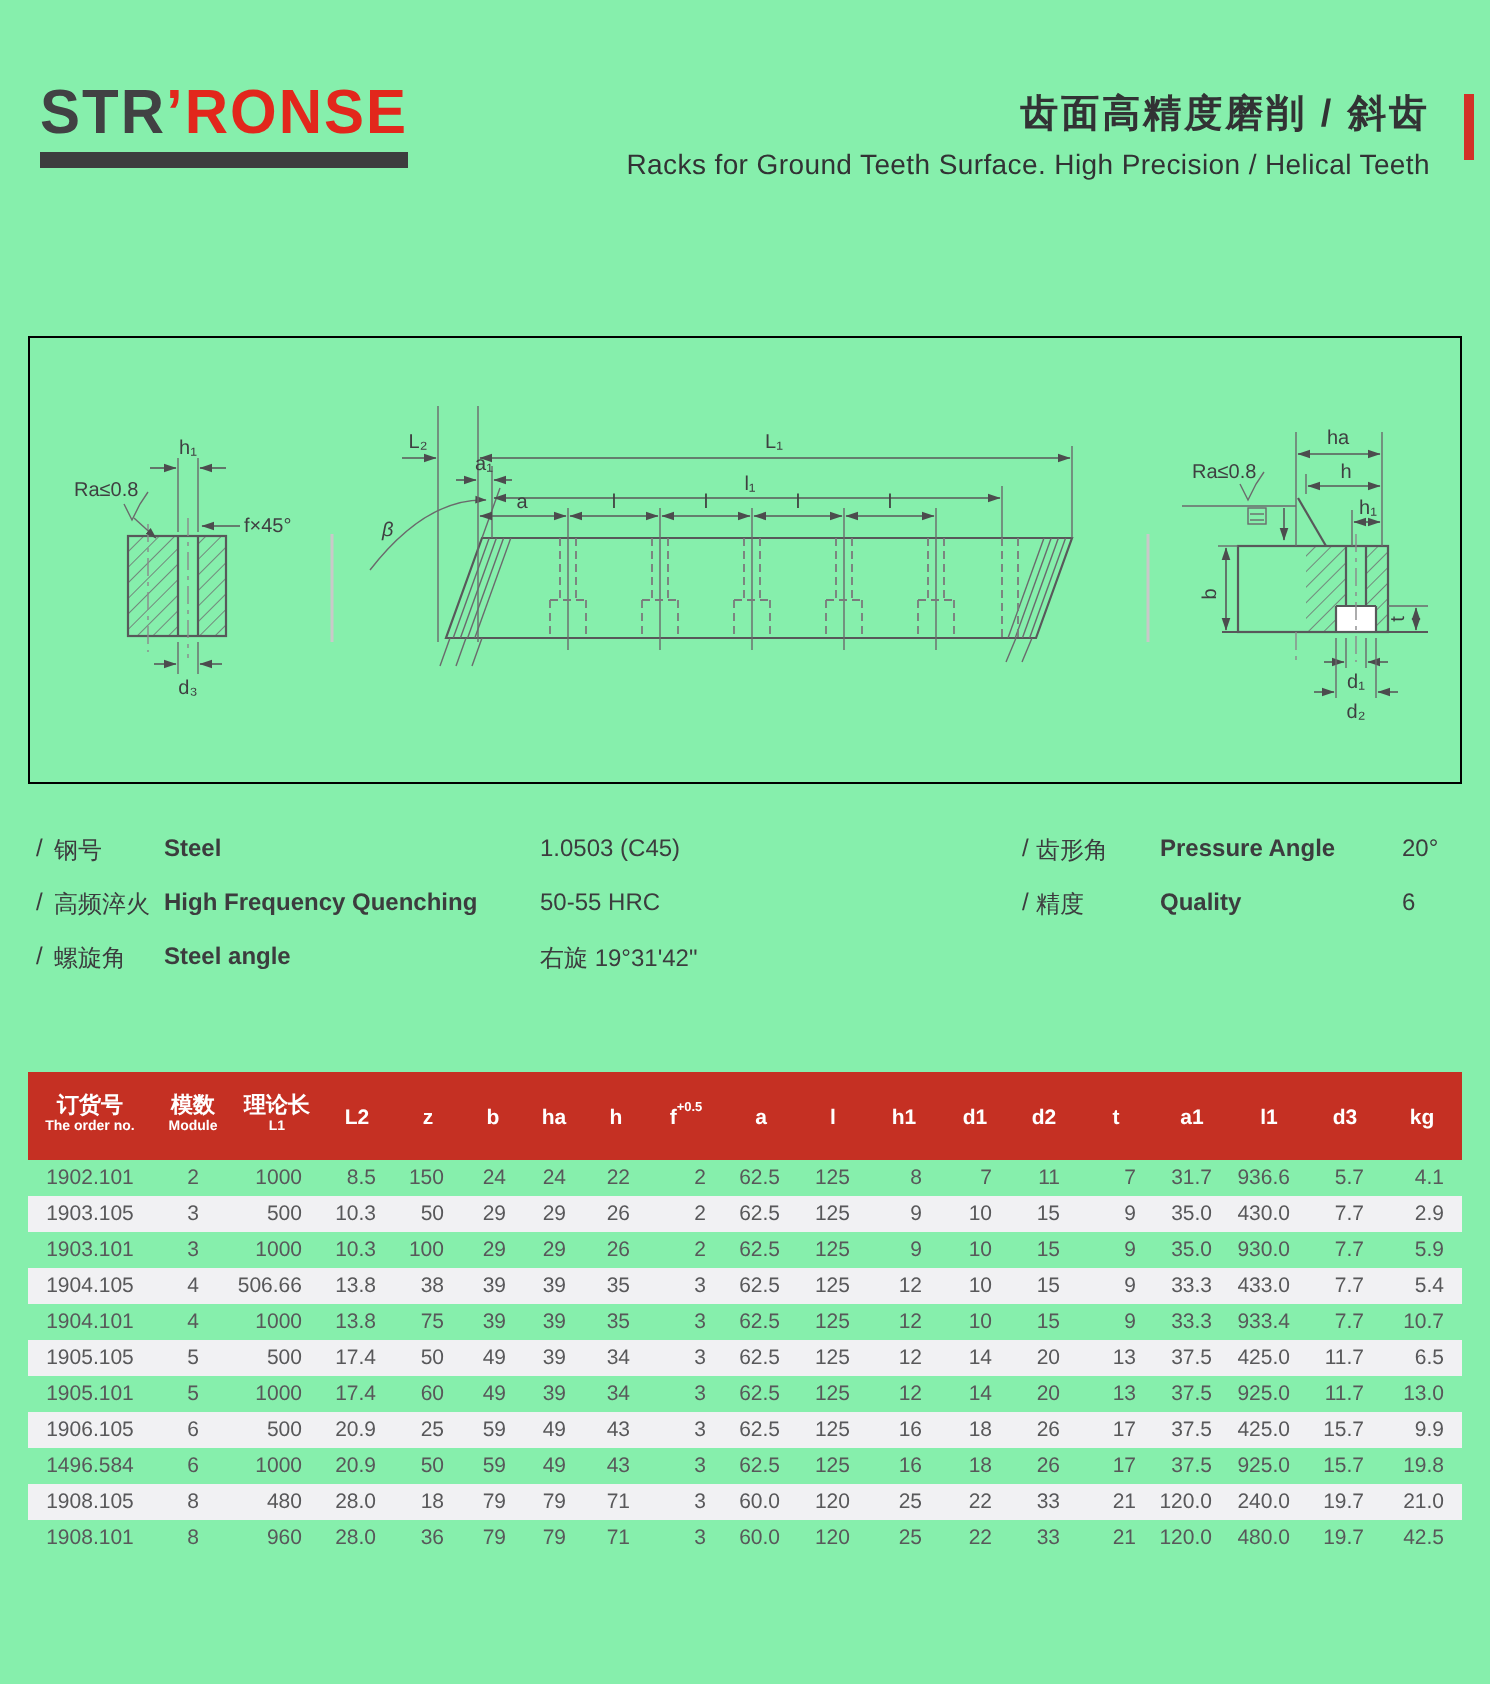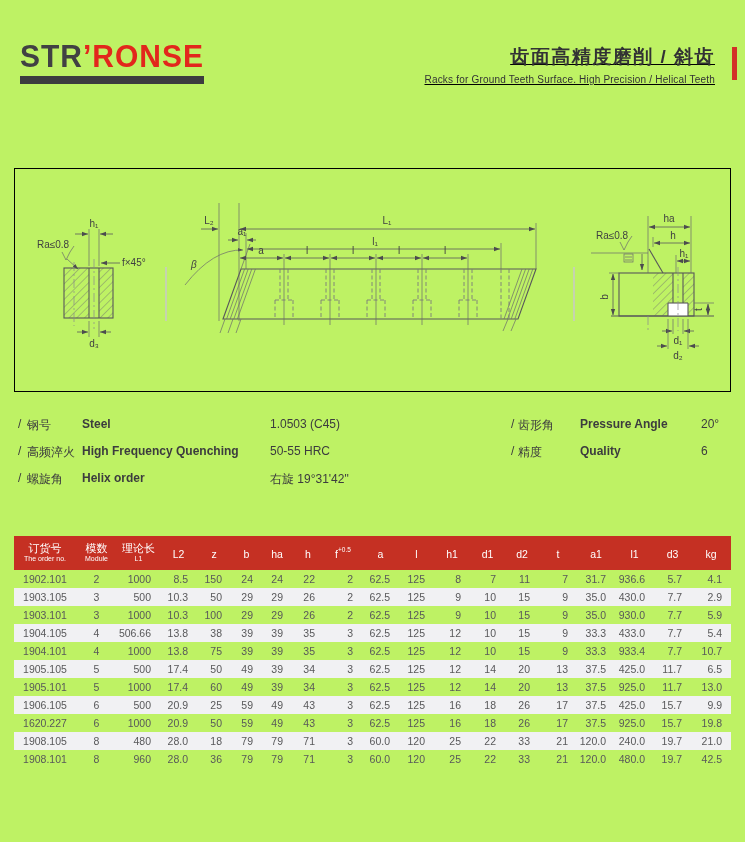--- a/index.html
+++ b/index.html
@@ -1,26 +1,26 @@
 <!DOCTYPE html>
 <html><head>
 <meta charset="utf-8">
 <style>
   html,body{margin:0;padding:0;background:#fff;}
-  .page{position:relative;width:745px;height:842px;background:#bef264;overflow:hidden;
+  .page{position:relative;width:745px;height:842px;background:#86efac;overflow:hidden;
         font-family:"Liberation Sans","DejaVu Sans",sans-serif;}
 
   
   .logo{position:absolute;left:20px;top:42px;display:inline-block;}
   .logo-text{font-size:30px;font-weight:800;line-height:1;color:#414143;letter-spacing:1px;transform:scaleY(1.04);}
   .lg-red{color:#e2271c;}
   .logo-bar{height:8px;background:#3d3d3f;margin-top:4px;}
-  .titles{position:absolute;right:30px;top:44px;text-align:right;text-decoration:underline;}
+  .titles{position:absolute;right:30px;top:44px;text-align:right;}
   .t-zh{font-size:19px;font-weight:700;color:#323234;letter-spacing:1.5px;}
-  .t-en{font-size:10px;color:#323234;margin-top:4px;letter-spacing:0.2px;}
+  .t-en{font-size:14px;color:#323234;margin-top:4px;letter-spacing:0.2px;}
   .red-bar{position:absolute;right:8px;top:47px;width:5px;height:33px;background:#d23227;}
 
   
   .drawing-box{position:absolute;left:14px;top:168px;width:715px;height:222px;border:1px solid #000000;}
   svg text{font-family:"Liberation Sans","DejaVu Sans",sans-serif;font-size:10px;fill:#3f3f41;}
   .ln{stroke:#58585a;stroke-width:1.1;fill:none;}
   .thin{stroke:#6a6a6c;stroke-width:0.7;fill:none;}
   .dim{stroke:#58585a;stroke-width:0.8;fill:none;}
   .cl{stroke:#8a8a8c;stroke-width:0.7;fill:none;stroke-dasharray:9 3 2 3;}
   .dsh{stroke:#7a7a7c;stroke-width:0.9;fill:none;stroke-dasharray:4 2.5;}
@@ -33,21 +33,21 @@
   .spec-row .zh{left:9px;}
   .spec-row .en{left:64px;font-weight:bold;}
   .spec-row .val{left:252px;}
   .spec-row.r .zh{left:7px;}
   .spec-row.r .en{left:69px;}
   .spec-row.r .val{left:190px;}
 
   
   .table-wrap{position:absolute;left:14px;top:536px;width:717px;}
   table{border-collapse:collapse;width:717px;table-layout:fixed;}
-  thead th{background:#c53023;height:34px;color:#fff;font-weight:normal;text-align:center;
+  thead th{background:#c53023;height:44px;color:#fff;font-weight:bold;text-align:center;
            vertical-align:middle;padding:0;overflow:hidden;margin-left:24px;}
   .th-zh{display:block;font-size:11px;line-height:1.2;}
   .th-en{display:block;font-size:7px;line-height:1.2;}
   .th-lab{font-size:10.5px;}
   thead sup{font-size:6.5px;vertical-align:super;letter-spacing:0;}
   tbody td{height:18px;font-size:10.5px;color:#58585a;text-align:right;padding:0 9px 0 0;
            overflow:hidden;white-space:nowrap;}
   tbody tr:nth-child(even){background:#f1f1f3;}
   tbody td.c-center{text-align:center;padding-right:0;}
 </style>
@@ -277,21 +277,21 @@
     </div>
     <div class="spec-row" style="left:18px;top:444px">
       <span class="slash">/</span>
       <span class="zh">高频淬火</span>
       <span class="en">High Frequency Quenching</span>
       <span class="val">50-55 HRC</span>
     </div>
     <div class="spec-row" style="left:18px;top:471px">
       <span class="slash">/</span>
       <span class="zh">螺旋角</span>
-      <span class="en">Helix order</span>
+      <span class="en">Steel angle</span>
       <span class="val">右旋 19°31'42"</span>
     </div>
     <div class="spec-row r" style="left:511px;top:417px">
       <span class="slash">/</span>
       <span class="zh">齿形角</span>
       <span class="en">Pressure Angle</span>
       <span class="val">20°</span>
     </div>
     <div class="spec-row r" style="left:511px;top:444px">
       <span class="slash">/</span>
@@ -519,21 +519,21 @@
             <td>16</td>
             <td>18</td>
             <td>26</td>
             <td>17</td>
             <td>37.5</td>
             <td>425.0</td>
             <td>15.7</td>
             <td>9.9</td>
           </tr>
           <tr>
-            <td class="c-center">1620.227</td>
+            <td class="c-center">1496.584</td>
             <td class="c-center">6</td>
             <td>1000</td>
             <td>20.9</td>
             <td>50</td>
             <td>59</td>
             <td>49</td>
             <td>43</td>
             <td>3</td>
             <td>62.5</td>
             <td>125</td>

